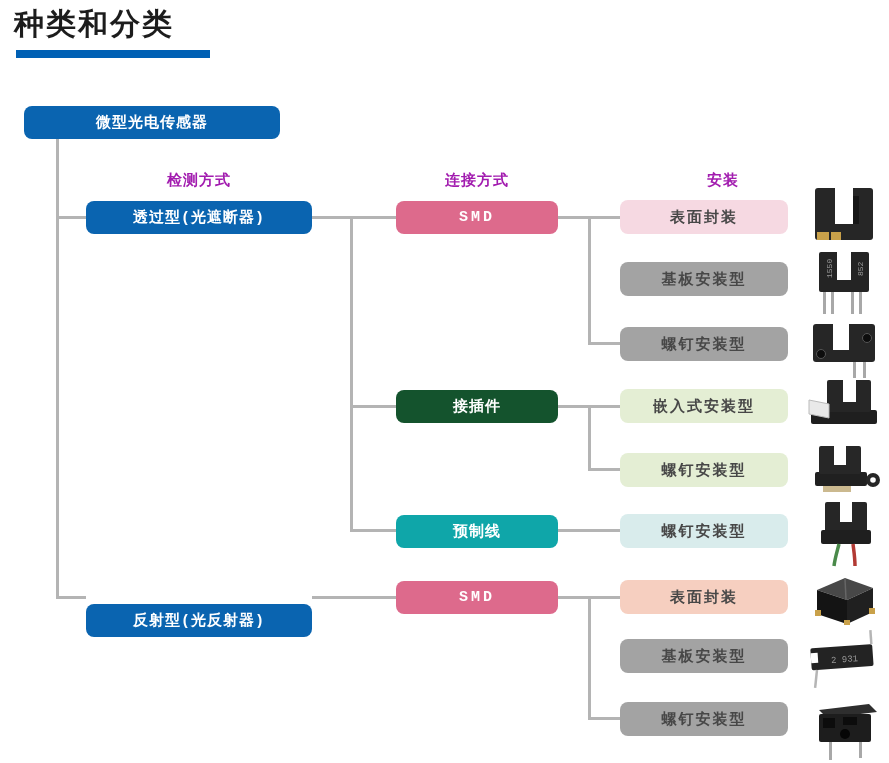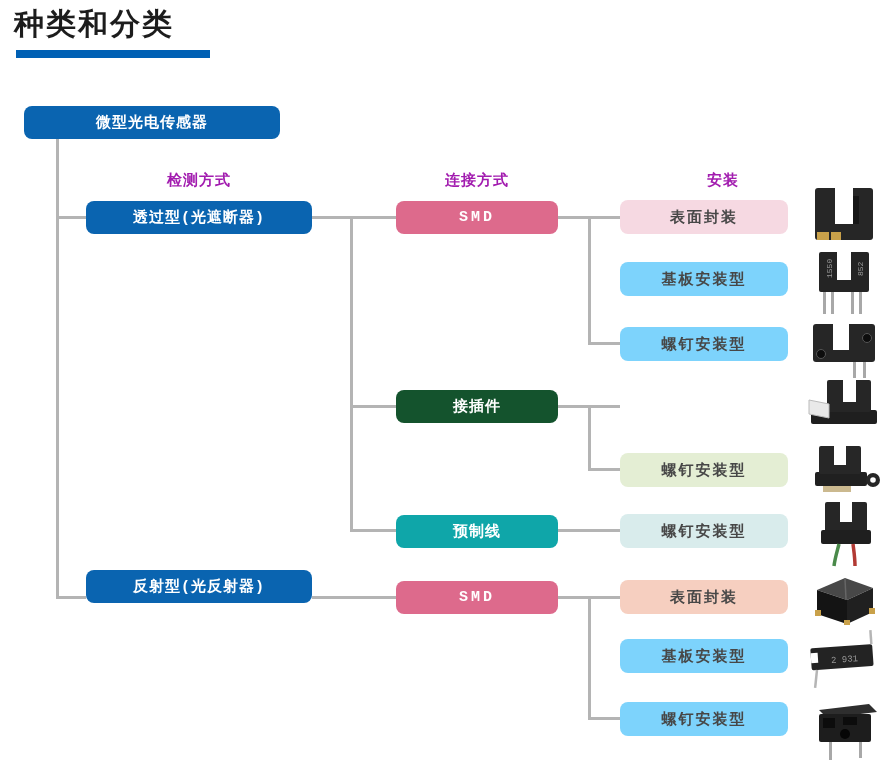--- a/index.html
+++ b/index.html
@@ -21,21 +21,21 @@
     display:flex; align-items:center; justify-content:center;
     font-size:15px; font-weight:bold; letter-spacing:1px;
   }
   .box.solid { color:#ffffff; }
   .box.blue  { background:#0a64b0; }
   .box.pink  { background:#dd6a8c; letter-spacing:3px; }
   .box.green { background:#14532d; }
   .box.teal  { background:#0fa6a9; }
   .box.light { height:34px; color:#474747; letter-spacing:2px; }
   .bg-pink-light  { background:#f6d9e2; }
-  .bg-cream       { background:#7dd3fc; }
+  .bg-cream       { background:#a3a3a3; }
   .bg-green-light { background:#e4eed4; }
   .bg-teal-light  { background:#d9ecec; }
   .bg-peach       { background:#f6cfc0; }
   .line { position:absolute; background:#b4b4b4; }
   .photo { position:absolute; left:803px; width:82px; height:70px; }
 </style>
 </head>
 <body>
 
 <div class="canvas">
@@ -62,30 +62,31 @@
   <div class="line" style="left:588px;top:342px;width:32px;height:3px;"></div>
   <div class="line" style="left:558px;top:405px;width:62px;height:3px;"></div>
   <div class="line" style="left:588px;top:405px;width:3px;height:64px;"></div>
   <div class="line" style="left:588px;top:468px;width:32px;height:3px;"></div>
   <div class="line" style="left:558px;top:529px;width:62px;height:3px;"></div>
   <div class="line" style="left:558px;top:596px;width:62px;height:3px;"></div>
   <div class="line" style="left:588px;top:596px;width:3px;height:124px;"></div>
   <div class="line" style="left:588px;top:717px;width:32px;height:3px;"></div>
 
   <div class="box solid blue" style="left:86px;top:201px;width:226px;">透过型(光遮断器)</div>
-  <div class="box solid blue" style="left:86px;top:570px;width:226px;">反射型(光反射器)</div>
+  <div class="box solid blue" style="left:86px;top:604px;width:226px;">反射型(光反射器)</div>
 
   <div class="box solid pink" style="left:396px;top:201px;width:162px;">SMD</div>
   <div class="box solid green" style="left:396px;top:390px;width:162px;">接插件</div>
   <div class="box solid teal" style="left:396px;top:515px;width:162px;">预制线</div>
   <div class="box solid pink" style="left:396px;top:581px;width:162px;">SMD</div>
 
   <div class="box light bg-pink-light" style="left:620px;top:200px;width:168px;">表面封装</div>
   <div class="box light bg-cream" style="left:620px;top:262px;width:168px;">基板安装型</div>
   <div class="box light bg-cream" style="left:620px;top:327px;width:168px;">螺钉安装型</div>
+  <div class="box light bg-green-light" style="left:620px;top:389px;width:168px;">嵌入式安装型</div>
   <div class="box light bg-green-light" style="left:620px;top:453px;width:168px;">螺钉安装型</div>
   <div class="box light bg-teal-light" style="left:620px;top:514px;width:168px;">螺钉安装型</div>
   <div class="box light bg-peach" style="left:620px;top:580px;width:168px;">表面封装</div>
   <div class="box light bg-cream" style="left:620px;top:639px;width:168px;">基板安装型</div>
   <div class="box light bg-cream" style="left:620px;top:702px;width:168px;">螺钉安装型</div>
 
   <svg class="photo" style="top:182px;" viewBox="0 0 82 66">
     <rect x="12" y="4" width="58" height="52" rx="3" fill="#262626"></rect>
     <rect x="32" y="4" width="18" height="36" fill="#ffffff"></rect>
     <rect x="50" y="12" width="6" height="28" fill="#161616"></rect>

